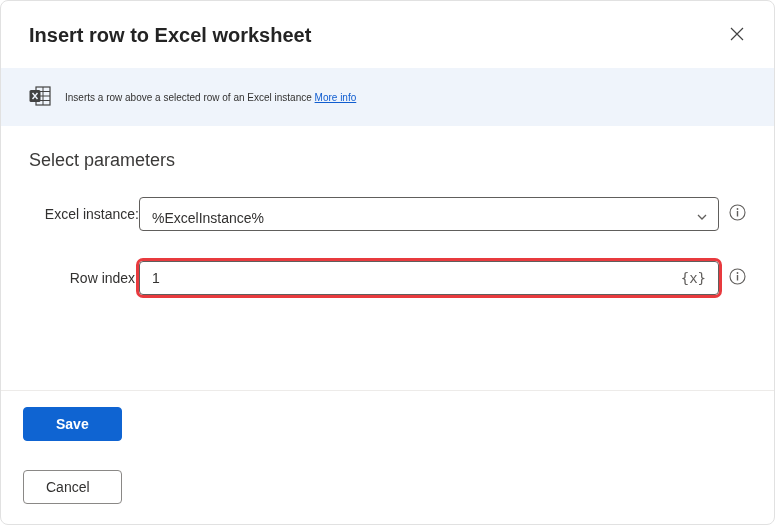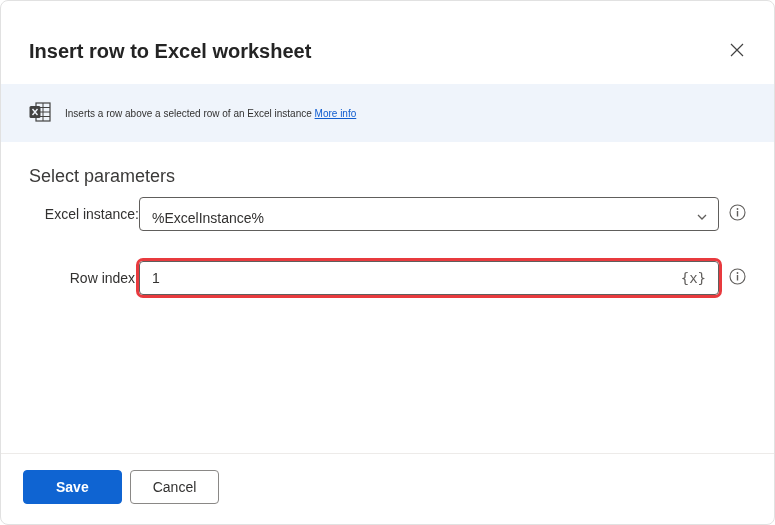--- a/index.html
+++ b/index.html
@@ -11,21 +11,21 @@
     display: flex; flex-direction: column;
     border: 1px solid #e1e1e1;
     border-radius: 8px;
     overflow: hidden;
     color: #323130;
   }
 
   
   .header {
     display: flex; align-items: center; justify-content: space-between;
-    padding: 36px 24px 18px 28px;
+    padding: 20px 24px 18px 28px;
   }
   .title { font-size: 20px; font-weight: 600; color: #242424; }
   .close-btn {
     background: none; border: none; cursor: pointer;
     padding: 6px; color: #424242;
     display: flex; align-items: center; justify-content: center;
   }
 
   
   .banner {
@@ -35,21 +35,21 @@
     font-size: 10px; color: #323130;
   }
   .banner .excel-icon { flex-shrink: 0; }
   .banner a { color: #105dd0; text-decoration: underline; }
 
   
   .body {
     flex: 1;
     padding: 24px 28px 0 28px;
   }
-  .section-title { font-size: 18px; font-weight: 400; color: #3b3a39; margin-bottom: 10px; }
+  .section-title { font-size: 18px; font-weight: 400; color: #3b3a39; margin-bottom: 26px; }
 
   .form-row {
     display: flex; align-items: center;
     margin-bottom: 30px;
   }
   .form-label {
     width: 110px; font-size: 14px; color: #323130;
     text-align: right;
   }
   .field-wrap {
@@ -105,21 +105,21 @@
     cursor: pointer; display: inline-flex; align-items: center; gap: 8px;
     font-family: inherit;
   }
   .btn-default {
     background: #fff; border: 1px solid #8a8886; color: #323130;
   }
   .btn-primary {
     background: #0f64d2; border: 1px solid #0f64d2; color: #fff; font-weight: 600;
     padding: 0 32px;
   }
-  .footer-right { display: flex; gap: 8px; }
+  .footer-right { display: flex; gap: 29px; flex-direction: column; }
   .shield-icon { color: #0f64d2; }
 </style>
 </head>
 <body>
 
 <div class="header">
   <div class="title">Insert row to Excel worksheet</div>
   <button class="close-btn">
     <span>
       <svg width="14" height="14" viewBox="0 0 14 14">

